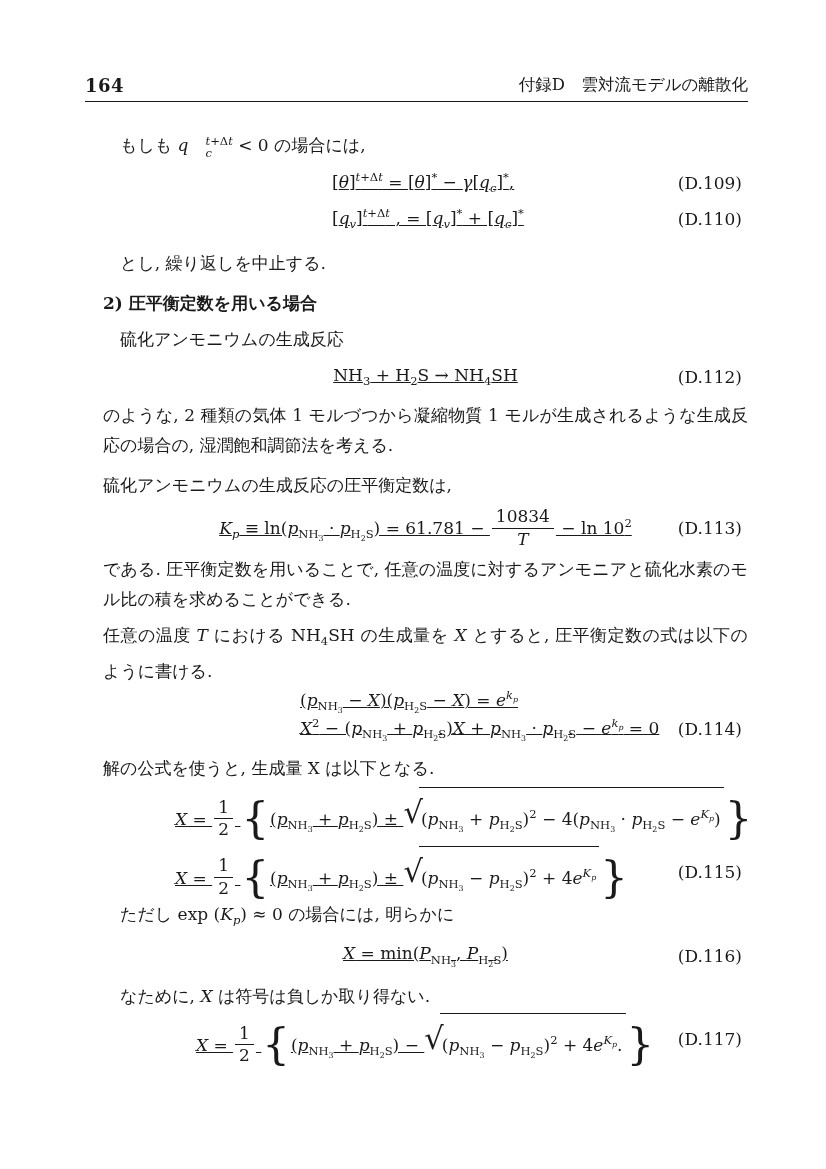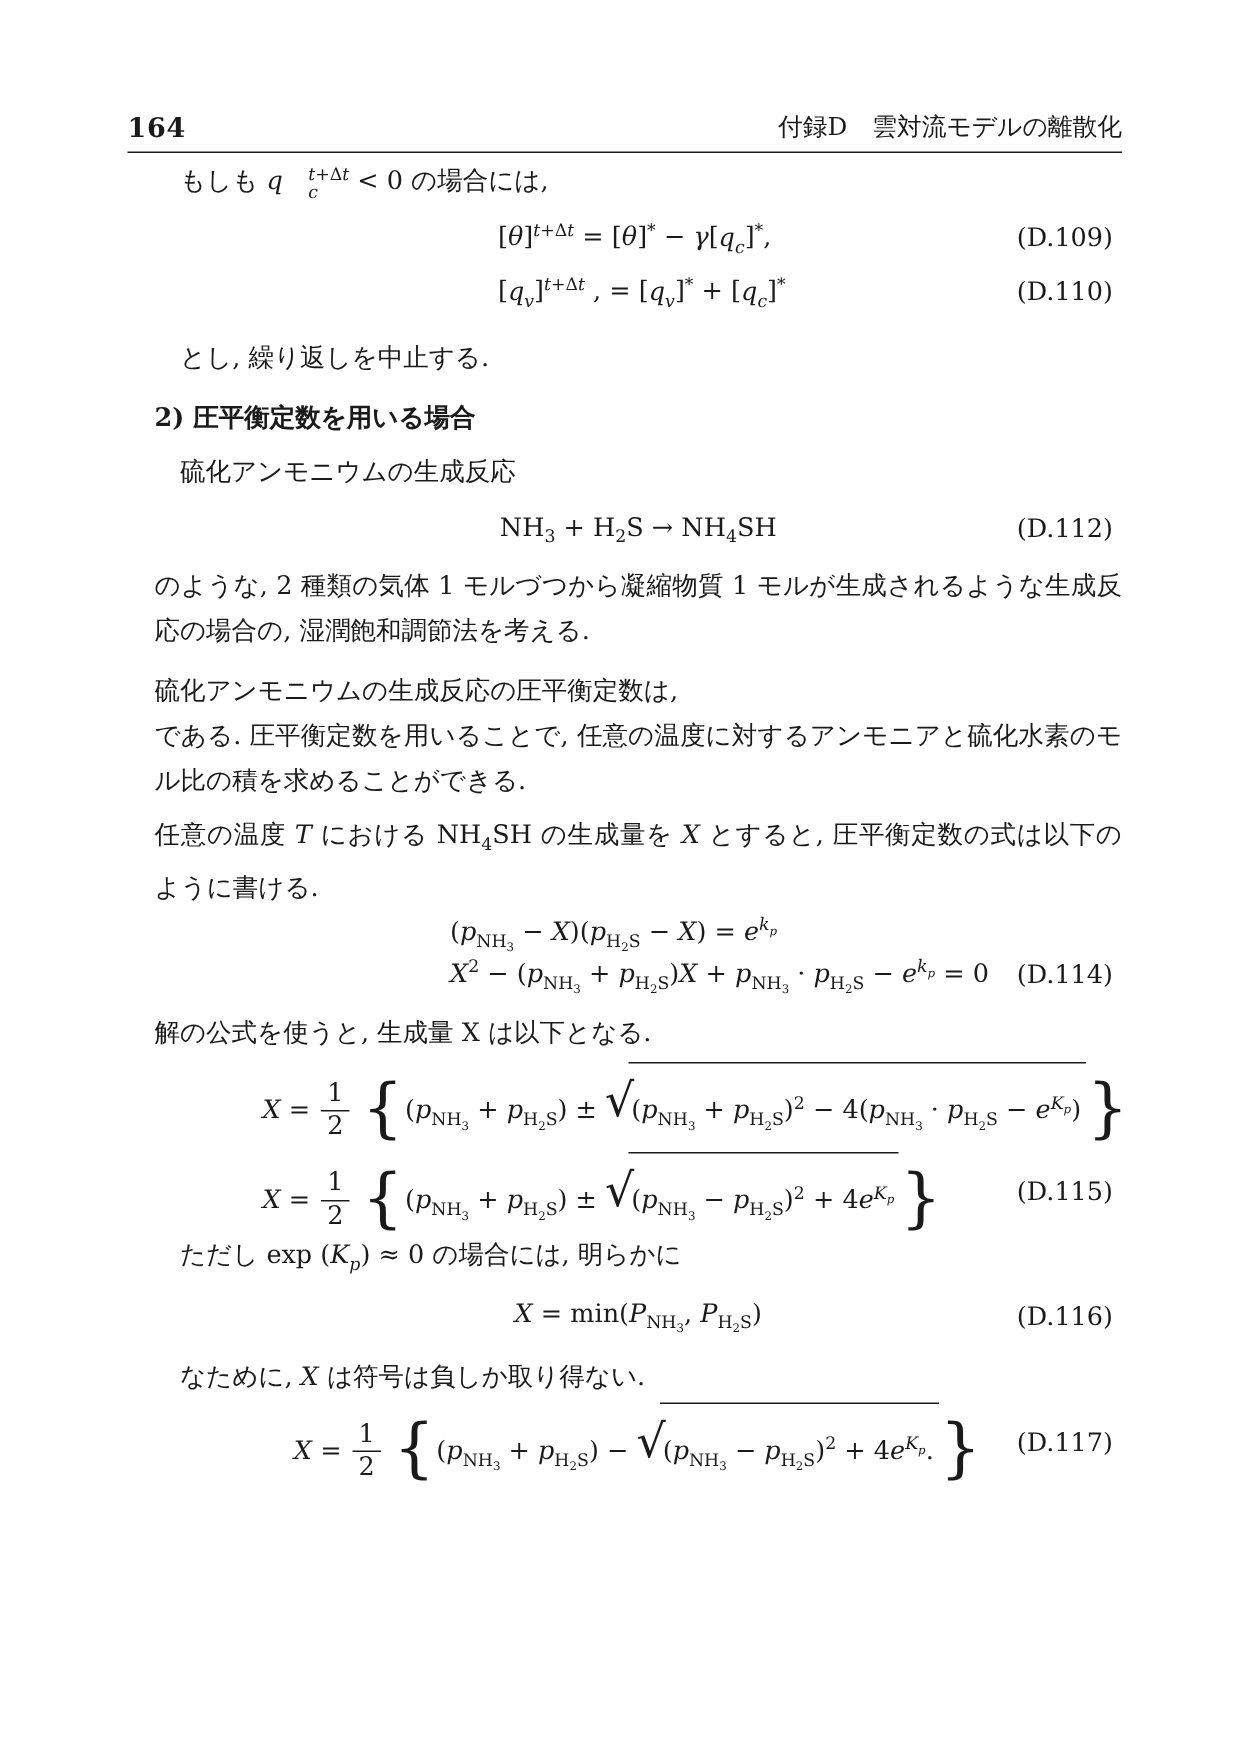--- a/index.html
+++ b/index.html
@@ -25,29 +25,29 @@
     padding-bottom: 5px;
     border-bottom: 1.6px solid #1a1a1a;
   }
   .pageno { font-weight: bold; font-size: 18px; letter-spacing: 0.5px; }
   .chapter { font-size: 16.5px; }
 
   
   .bodycol {
     position: absolute;
     left: 103px;
-    top: 96px;
+    top: 120px;
     width: 645px;
   }
   .para { margin: 0; line-height: 30px; text-align: justify; }
   .indent { text-indent: 17px; }
   .heading { margin: 0; font-weight: bold; line-height: 26px; font-size: 17px; }
 
   
-  .eq-row { position: relative; display: flex; align-items: center; }
+  .eq-row { position: relative; display: flex; align-items: center; text-decoration: underline; }
   .eq-row.center { justify-content: center; }
   .eqbody { white-space: nowrap; }
   .eqno { position: absolute; right: 6px; top: 50%; transform: translateY(-50%); }
   .h30 { min-height: 30px; }
   .h26 { min-height: 26px; }
   .h50 { min-height: 50px; }
   .h52 { min-height: 52px; }
   .pl229 { padding-left: 229px; }
   .pl197 { padding-left: 197px; }
   .pl72  { padding-left: 72px; }
@@ -141,20 +141,24 @@
 
     <div class="eq-row h30 center mt8">
       <span class="eqbody">NH<sub>3</sub> + H<sub>2</sub>S → NH<sub>4</sub>SH</span>
       <span class="eqno">(D.112)</span>
     </div>
 
     <p class="para mt8">のような, 2 種類の気体 1 モルづつから凝縮物質 1 モルが生成されるような生成反応の場合の, 湿潤飽和調節法を考える.</p>
 
     <p class="para mt10">硫化アンモニウムの生成反応の圧平衡定数は,</p>
 
+    <div class="eq-row h52 center mt2">
+      <span class="eqbody"><i>K<sub>p</sub></i> ≡ ln(<i>p</i><sub>NH<sub>3</sub></sub> · <i>p</i><sub>H<sub>2</sub>S</sub>) = 61.781 − <span class="frac"><span class="num">10834</span><span class="den"><i>T</i></span></span> − ln 10<sup>2</sup></span>
+      <span class="eqno">(D.113)</span>
+    </div>
 
     <p class="para mt0">である. 圧平衡定数を用いることで, 任意の温度に対するアンモニアと硫化水素のモル比の積を求めることができる.</p>
 
     <p class="para mt6">任意の温度 <i>T</i> における NH<sub>4</sub>SH の生成量を <i>X</i> とすると, 圧平衡定数の式は以下のように書ける.</p>
 
     <div class="mt2">
       <div class="eq-row h26 pl197">
         <span class="eqbody">(<i>p</i><sub>NH<sub>3</sub></sub> − <i>X</i>)(<i>p</i><sub>H<sub>2</sub>S</sub> − <i>X</i>) = <i>e</i><sup><i>k<sub>p</sub></i></sup></span>
       </div>
       <div class="eq-row h26 pl197">

